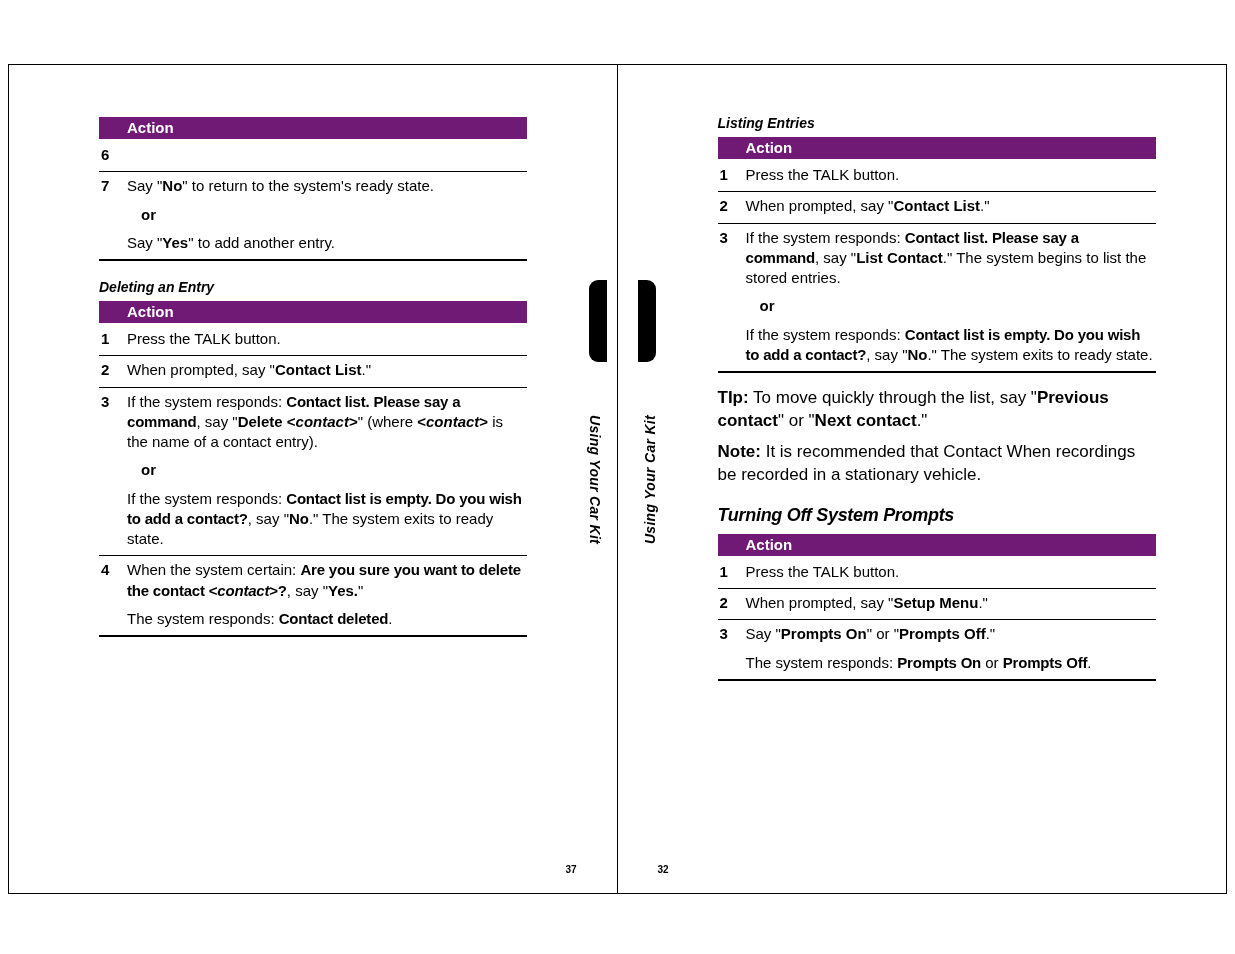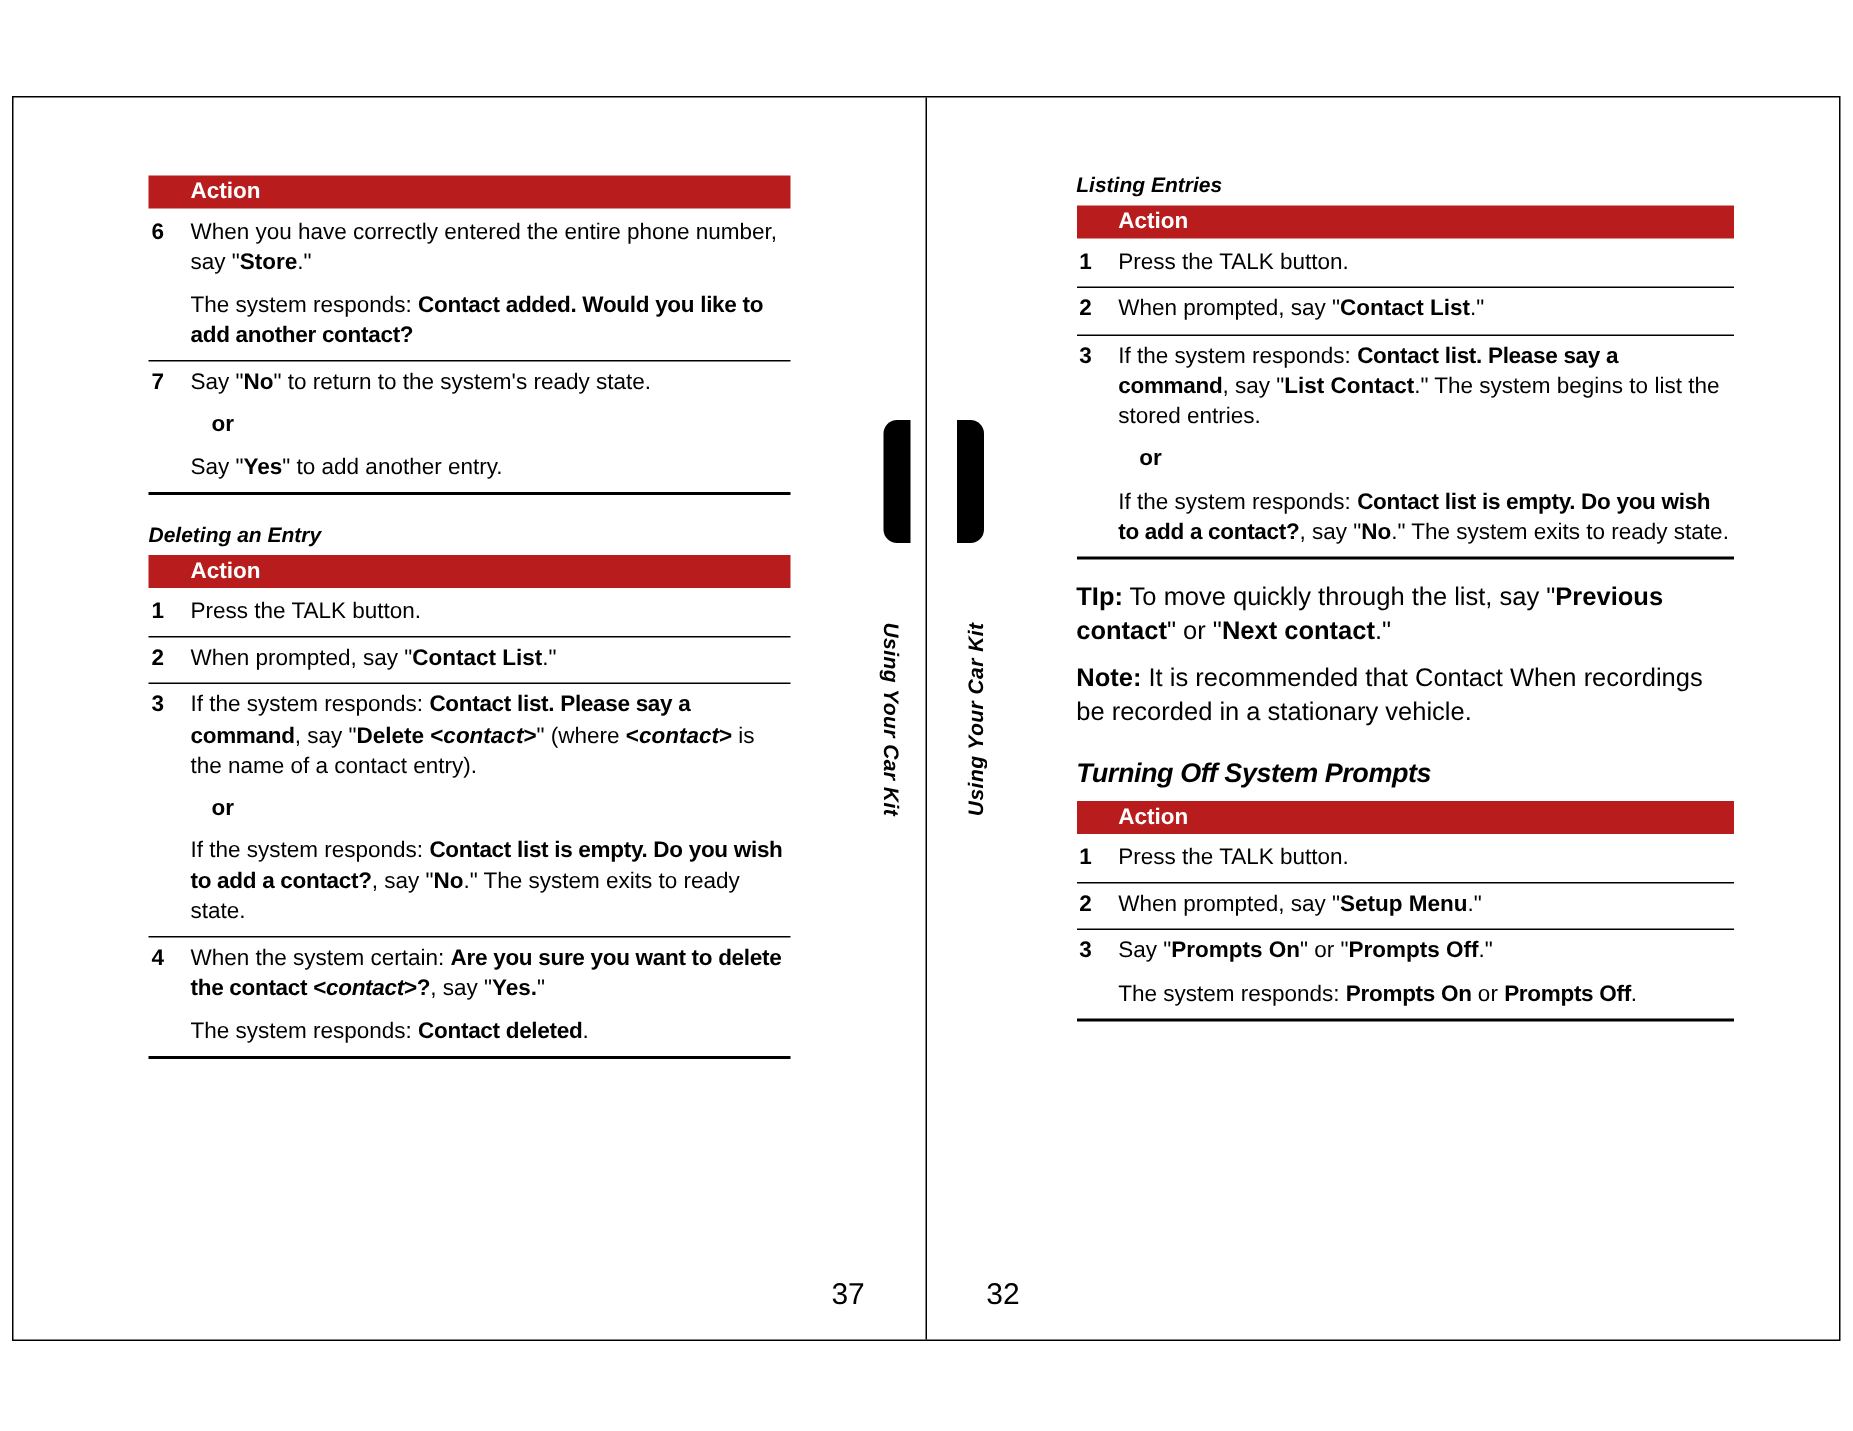--- a/index.html
+++ b/index.html
@@ -18,21 +18,21 @@
   }
   .page {
     width: 50%;
     position: relative;
     padding: 50px 70px 40px 90px;
   }
   .page.left  { border-right: 1px solid #000; padding-left: 90px; padding-right: 90px; }
   .page.right { padding-left: 100px; padding-right: 70px; }
 
   .action-header {
-    background: #b91c1c;
+    background: #701a75;
     color: #fff;
     font-weight: bold;
     padding: 2px 10px 3px 28px;
     font-size: 15px;
     margin-top: 2px;
     margin-bottom: 2px;
   }
   .table-bottom { border-top: 2px solid #000; height:0; margin-bottom: 14px;}
   .row {
     display: flex;
@@ -78,22 +78,22 @@
     font-family: "Arial Narrow", Arial, sans-serif;
     font-stretch: condensed;
     font-weight: 800;
     letter-spacing: -0.2px;
   }
   .or { font-weight: bold; padding-left: 14px; }
 
   .pagenum {
     position: absolute;
     bottom: 18px;
-    font-weight: normal;
-    font-size: 20px;
+    font-weight: bold;
+    font-size: 10px;
   }
   .page.left  .pagenum { right: 40px; }
   .page.right .pagenum { left: 40px; }
 
   
   .spine {
     position: absolute;
     writing-mode: vertical-rl;
     font-weight: bold;
     font-style: italic;
@@ -119,24 +119,20 @@
 <div class="outer">
 
   <div class="page left">
     <div class="thumbtab"></div>
     <div class="spine">Using Your Car Kit</div>
 
     <div class="action-header">Action</div>
     <div>
         <div class="row" style="border-top: none;">
           <div class="num">6</div>
-          <div class="cell">
-            <p><span>When you have correctly entered the entire phone number, say "</span><span class="b">Store</span><span>."</span></p>
-            <p><span>The system responds: </span><span class="sv">Contact added. Would you like to add another contact?</span></p>
-          </div>
         </div>
         <div class="row">
           <div class="num">7</div>
           <div class="cell">
             <p><span>Say "</span><span class="b">No</span><span>" to return to the system's ready state.</span></p>
             <p class="or"><span>or</span></p>
             <p><span>Say "</span><span class="b">Yes</span><span>" to add another entry.</span></p>
           </div>
         </div>
       </div>

